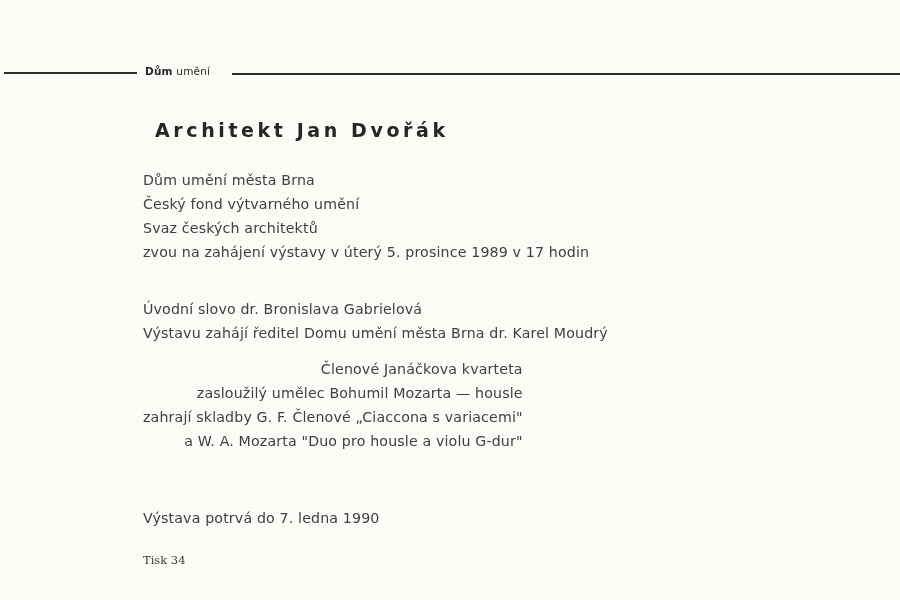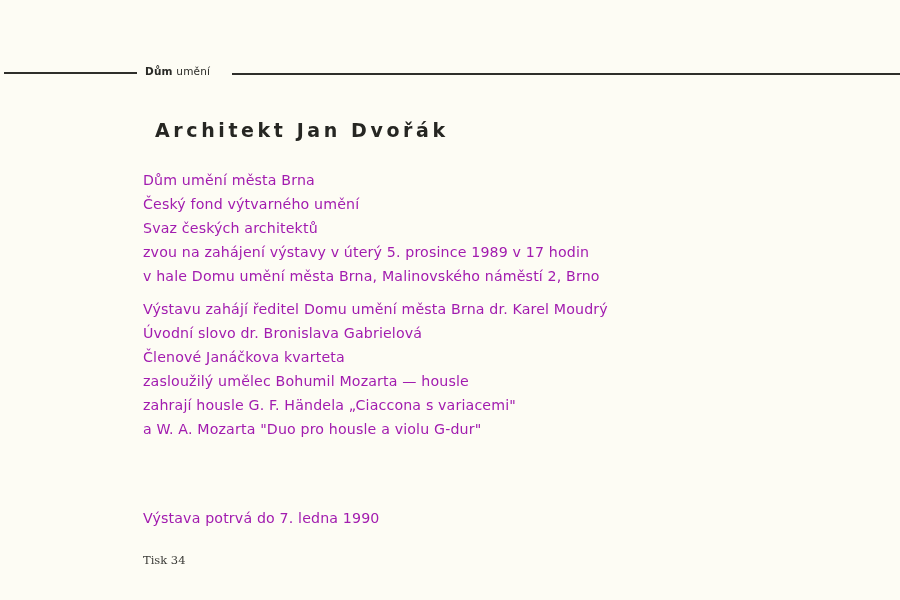--- a/index.html
+++ b/index.html
@@ -57,27 +57,27 @@
       white-space: nowrap;
       color: #262622;
       margin-left: 12px;
     }
     .block {
       position: absolute;
       left: 143px;
       font-size: 14.2px;
       line-height: 24px;
       white-space: nowrap;
-      color: #a21caf;
+      color: #404040;
       letter-spacing: 0.15px;
     }
     .block div { height: 24px; }
     #block-organizers { top: 168px; }
     #block-opening { top: 297px; }
-    #block-music { top: 345px; }
+    #block-music { top: 357px; text-align: right; }
     #block-duration { top: 506px; }
     .print-no {
       position: absolute;
       left: 143px;
       top: 553px;
       font-family: "DejaVu Serif", serif;
       font-size: 11.5px;
       color: #3a3a36;
       white-space: nowrap;
     }
@@ -94,32 +94,31 @@
   <div class="rule-right"></div>
 </div>
 
 <div class="title">Architekt Jan Dvořák</div>
 
 <div class="block" id="block-organizers">
   <div>Dům umění města Brna</div>
   <div>Český fond výtvarného umění</div>
   <div>Svaz českých architektů</div>
   <div>zvou na zahájení výstavy v úterý 5. prosince 1989 v 17 hodin</div>
-  <div>v hale Domu umění města Brna, Malinovského náměstí 2, Brno</div>
 </div>
 
 <div class="block" id="block-opening">
+  <div>Úvodní slovo dr. Bronislava Gabrielová</div>
   <div>Výstavu zahájí ředitel Domu umění města Brna dr. Karel Moudrý</div>
-  <div>Úvodní slovo dr. Bronislava Gabrielová</div>
 </div>
 
 <div class="block" id="block-music">
   <div>Členové Janáčkova kvarteta</div>
   <div>zasloužilý umělec Bohumil Mozarta — housle</div>
-  <div>zahrají housle G. F. Händela „Ciaccona s variacemi"</div>
+  <div>zahrají skladby G. F. Členové „Ciaccona s variacemi"</div>
   <div>a W. A. Mozarta "Duo pro housle a violu G-dur"</div>
 </div>
 
 <div class="block" id="block-duration">
   <div>Výstava potrvá do 7. ledna 1990</div>
 </div>
 
 <div class="print-no">Tisk 34</div>
 
 </body></html>

